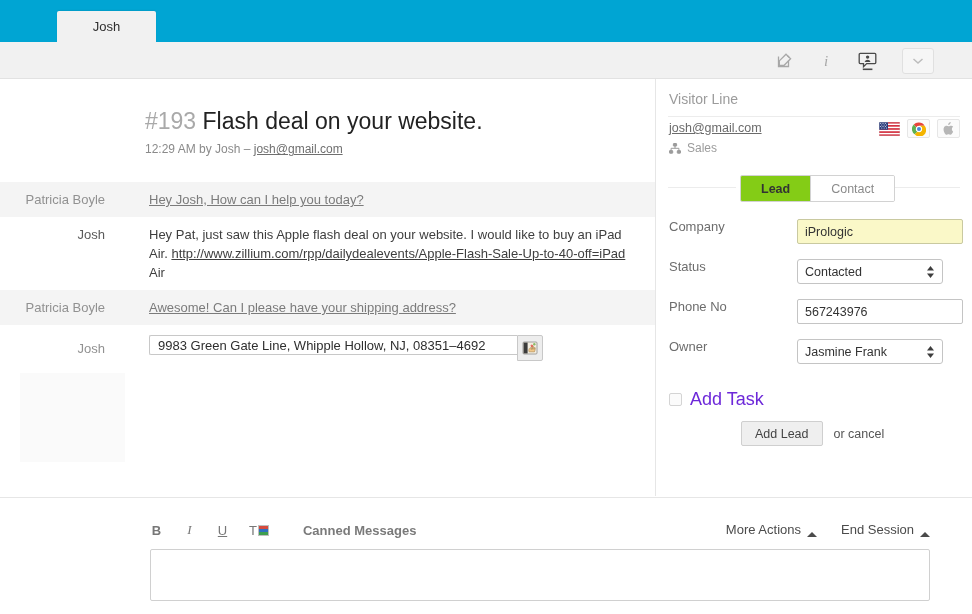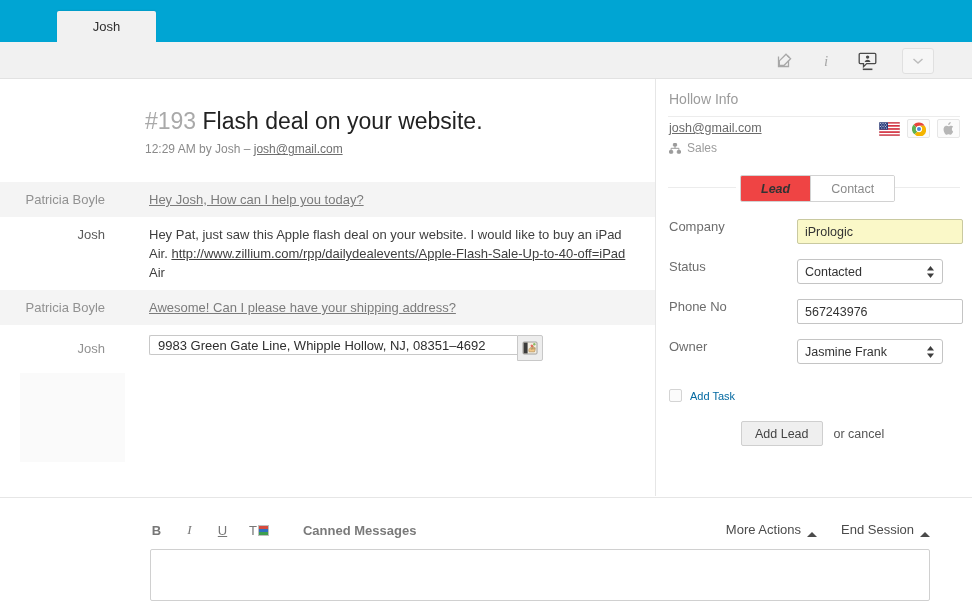--- a/index.html
+++ b/index.html
@@ -270,25 +270,24 @@
   .lc-tab {
     height: 25px;
     padding: 0 20px;
     display: flex; align-items: center; justify-content: center;
     font-size: 12.5px;
     cursor: pointer;
     background: #ffffff;
     color: #8b8b8b;
   }
   .lc-tab.active {
-    background: #ef4444;
+    background: #84cc16;
     color: #333333;
     font-weight: bold;
     border-right: 1px solid #d2d2d2;
-    font-style: italic;
   }
   .lc-rule-l, .lc-rule-r {
     position: absolute;
     top: 108px;
     height: 1px;
     background: #ececec;
   }
   .lc-rule-l { left: 11px; width: 68px; }
   .lc-rule-r { left: 225px; width: 78px; }
 
@@ -352,21 +351,21 @@
     margin-top: 10px;
   }
   .chk {
     width: 13px; height: 13px;
     border: 1px solid #d4d4d4;
     background: #fbfbfb;
     border-radius: 2px;
     margin-right: 8px;
     cursor: pointer;
   }
-  .chk-label { font-size: 11px; color: #0369a1; }
+  .chk-label { font-size: 18px; color: #6d28d9; }
 
   .submit-row {
     position: absolute;
     left: 84px; top: 342px;
     display: flex;
     align-items: center;
   }
   .add-lead-btn {
     height: 25px;
     padding: 0 13px;
@@ -567,21 +566,21 @@
               </svg>
             </button>
           </div>
         </div>
 
       </div>
     </div>
 
     <div class="right-pane">
 
-      <div class="vi-title">Hollow Info</div>
+      <div class="vi-title">Visitor Line</div>
       <div class="vi-divider"></div>
 
       <a class="vi-email" href="#">josh@gmail.com</a>
 
       <div class="vi-dept">
         <svg class="sitemap" width="12" height="11" viewBox="0 0 12 11" stroke="#9b9b9b" stroke-width="1" fill="#9b9b9b">
           <rect x="4.4" y="0.5" width="3.2" height="2.6" rx="0.4"></rect>
           <rect x="0.5" y="7.6" width="3.2" height="2.6" rx="0.4"></rect>
           <rect x="8.3" y="7.6" width="3.2" height="2.6" rx="0.4"></rect>
           <path d="M6 3.1 v2.2 M2.1 7.6 v-2.3 h7.8 v2.3" fill="none"></path>

